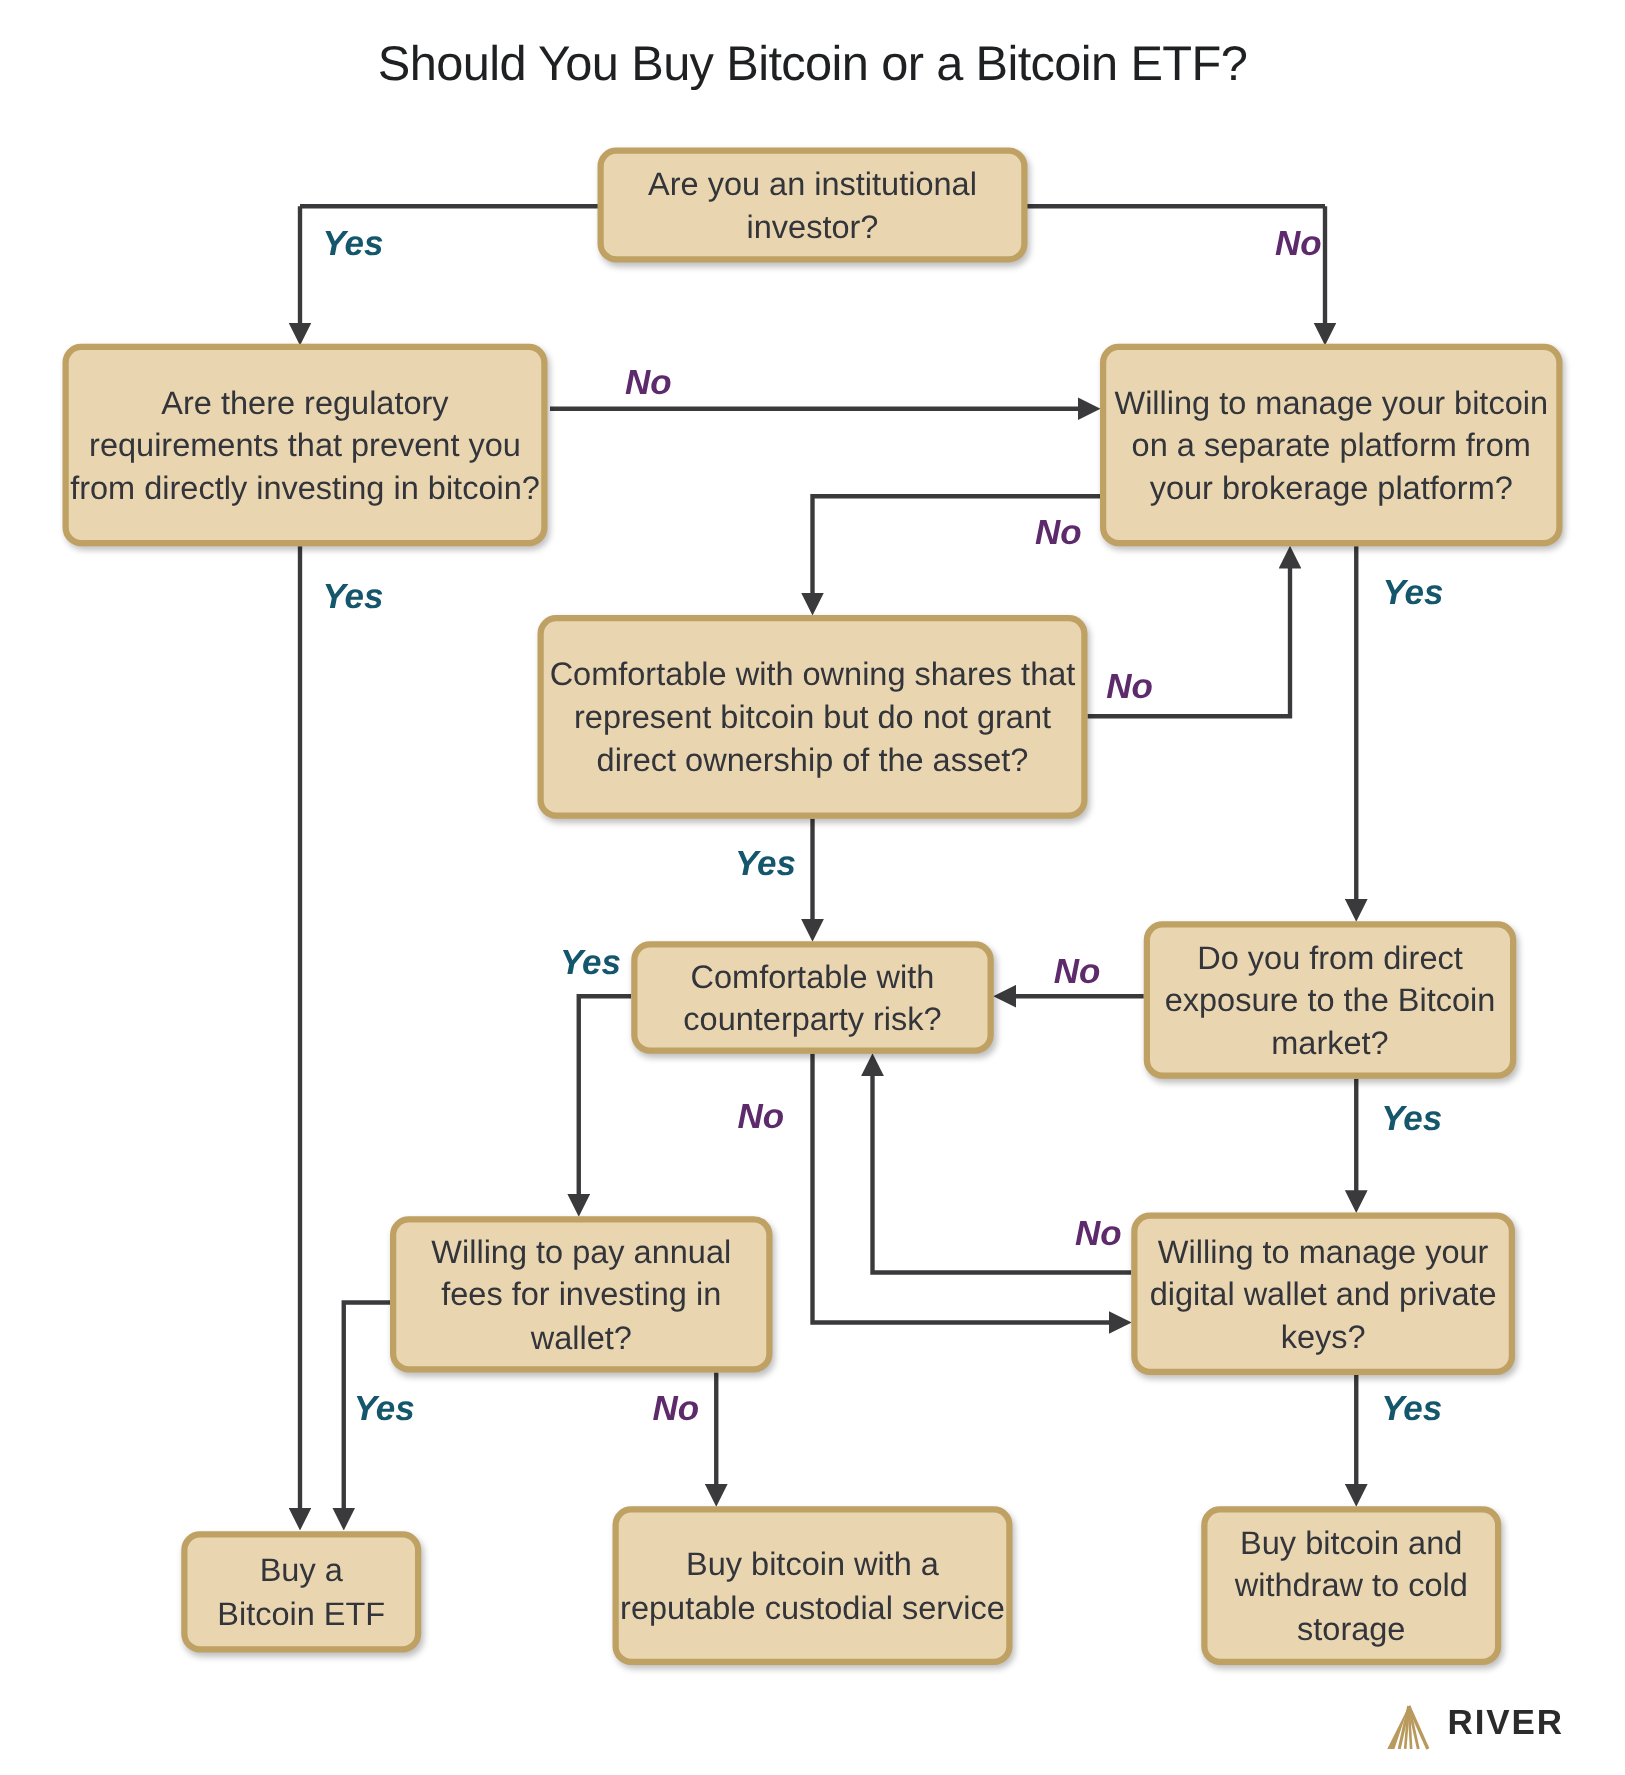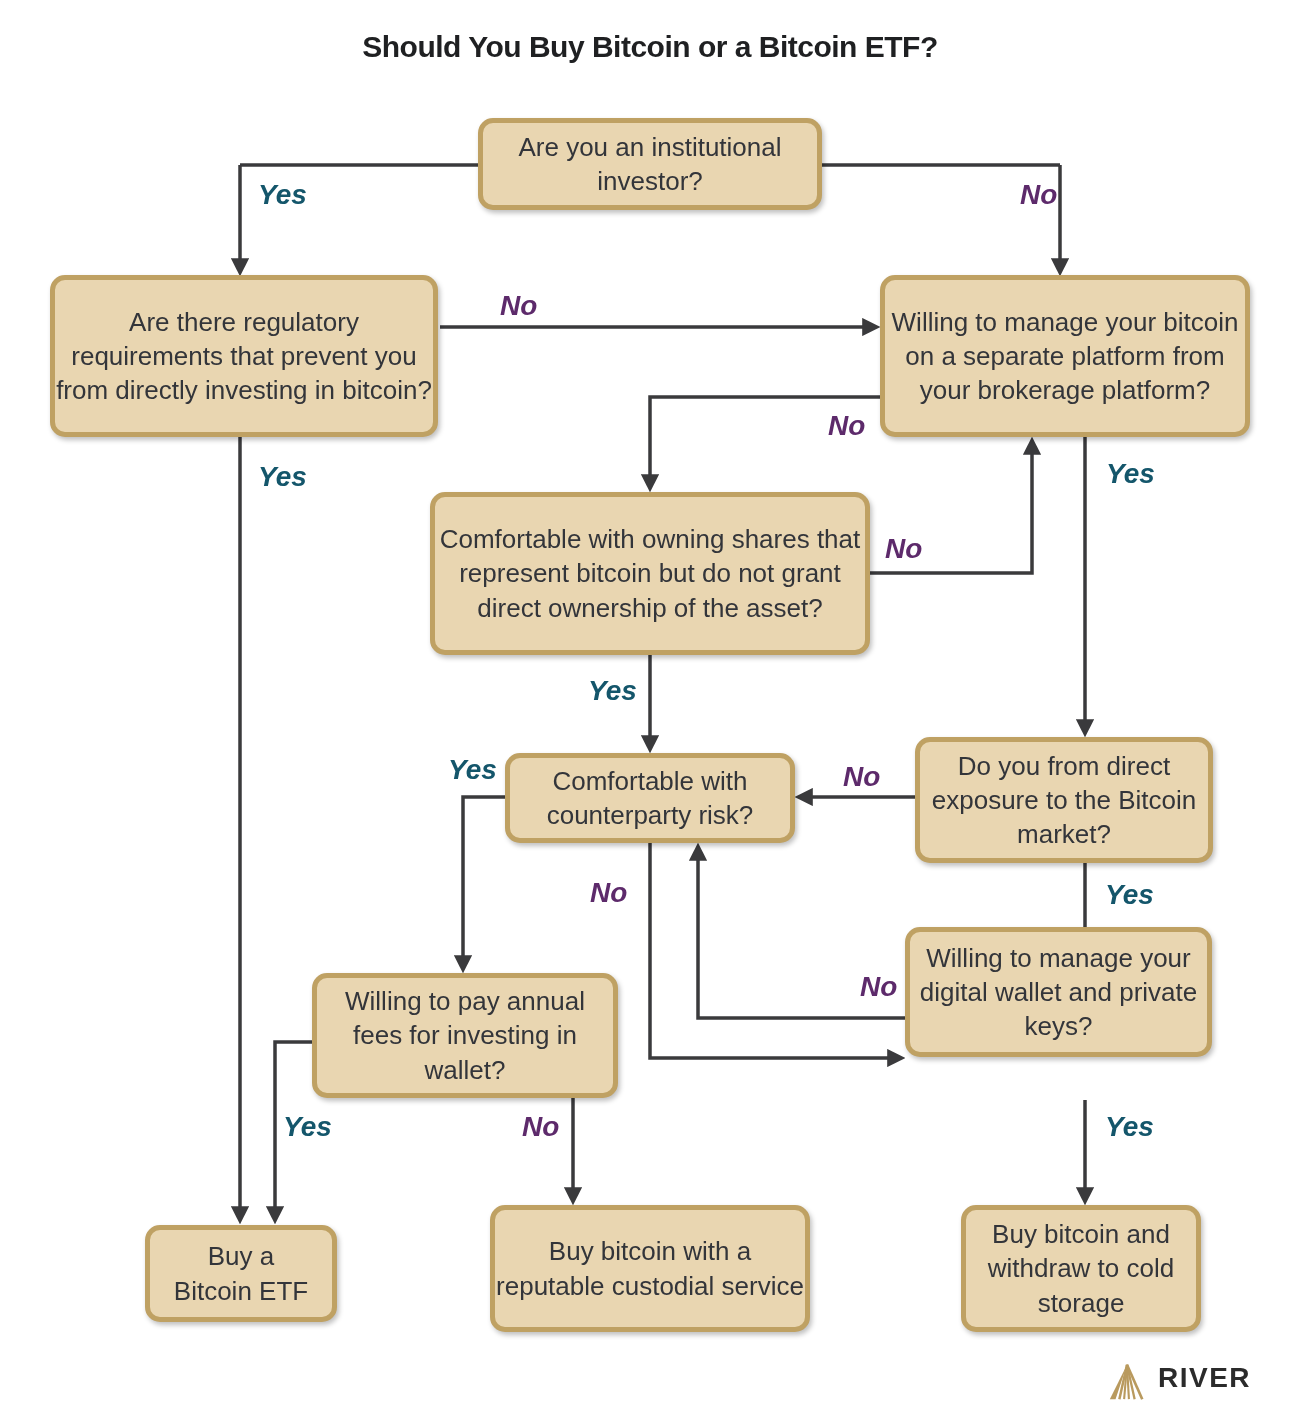--- a/index.html
+++ b/index.html
@@ -2,21 +2,21 @@
 <html><head>
 <meta charset="utf-8">
 <style>
   html,body{margin:0;padding:0;background:#ffffff;}
   #canvas{
     position:relative;width:1300px;height:1420px;background:#ffffff;
     font-family:"Liberation Sans",sans-serif;overflow:hidden;
   }
   .title{
     position:absolute;left:0;top:30px;width:1300px;text-align:center;
-    font-size:30px;font-weight:700;color:#1f2022;letter-spacing:-0.5px;
+    font-size:39px;font-weight:400;color:#1f2022;letter-spacing:-0.5px;
   }
   svg.wires{position:absolute;left:0;top:0;z-index:1;}
   .node{
     position:absolute;z-index:2;
     background:#e9d6b1;border:5px solid #bfa163;border-radius:15px;
     box-shadow:2px 3px 5px rgba(0,0,0,0.25);
     display:flex;align-items:center;justify-content:center;text-align:center;
     color:#33353a;font-size:26px;line-height:1.32;padding:4px 0;box-sizing:border-box;
   }
   .lbl{
@@ -88,21 +88,21 @@
   </div>
 
   <div class="node" style="left:915px;top:737px;width:298px;height:126px;">
     <span>Do you from direct exposure to the Bitcoin market?</span>
   </div>
 
   <div class="node" style="left:312px;top:973px;width:306px;height:125px;">
     <span>Willing to pay annual fees for investing in wallet?</span>
   </div>
 
-  <div class="node" style="left:905px;top:927px;width:307px;height:130px;">
+  <div class="node" style="left:905px;top:970px;width:307px;height:130px;">
     <span>Willing to manage your digital wallet and private keys?</span>
   </div>
 
   <div class="node" style="left:145px;top:1225px;width:192px;height:97px;white-space:pre-line;">
     <span>Buy a
 Bitcoin ETF</span>
   </div>
 
   <div class="node" style="left:490px;top:1205px;width:320px;height:127px;">
     <span>Buy bitcoin with a reputable custodial service</span>

